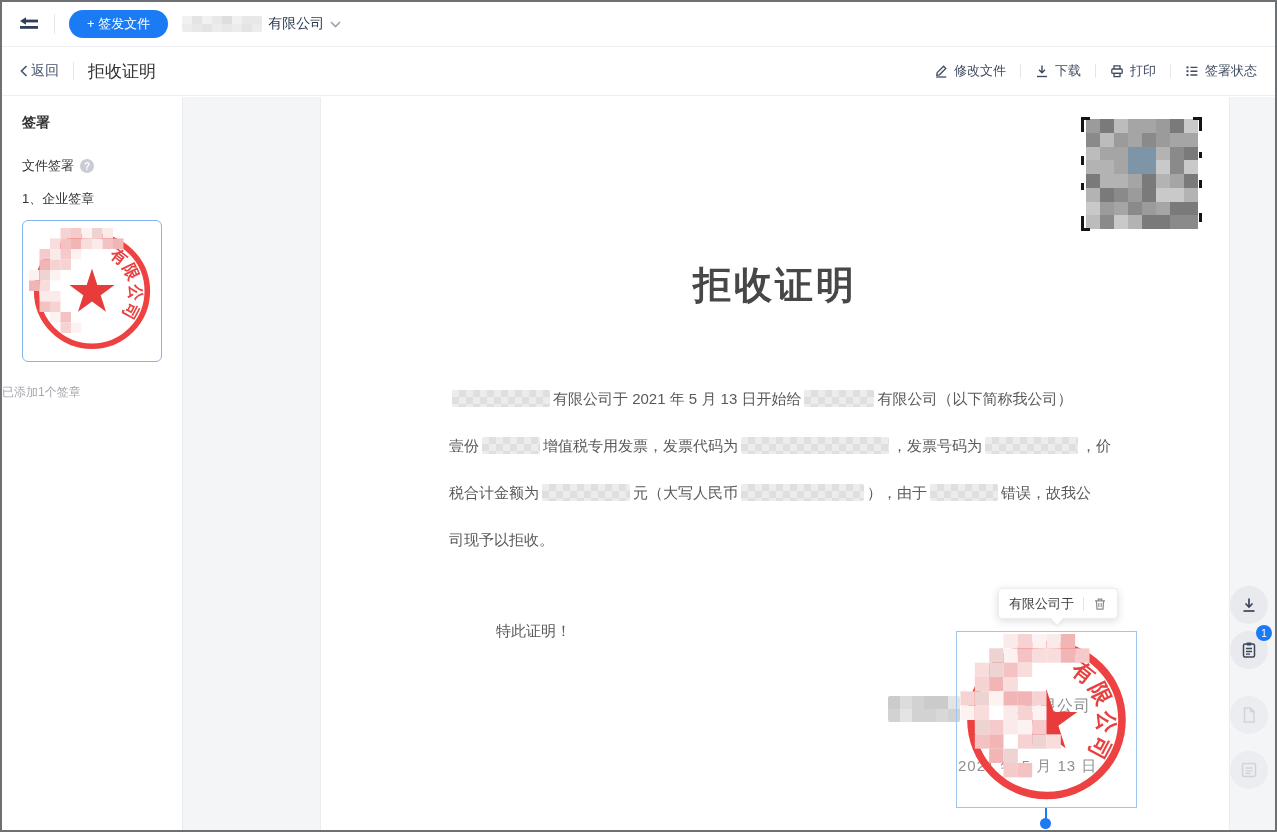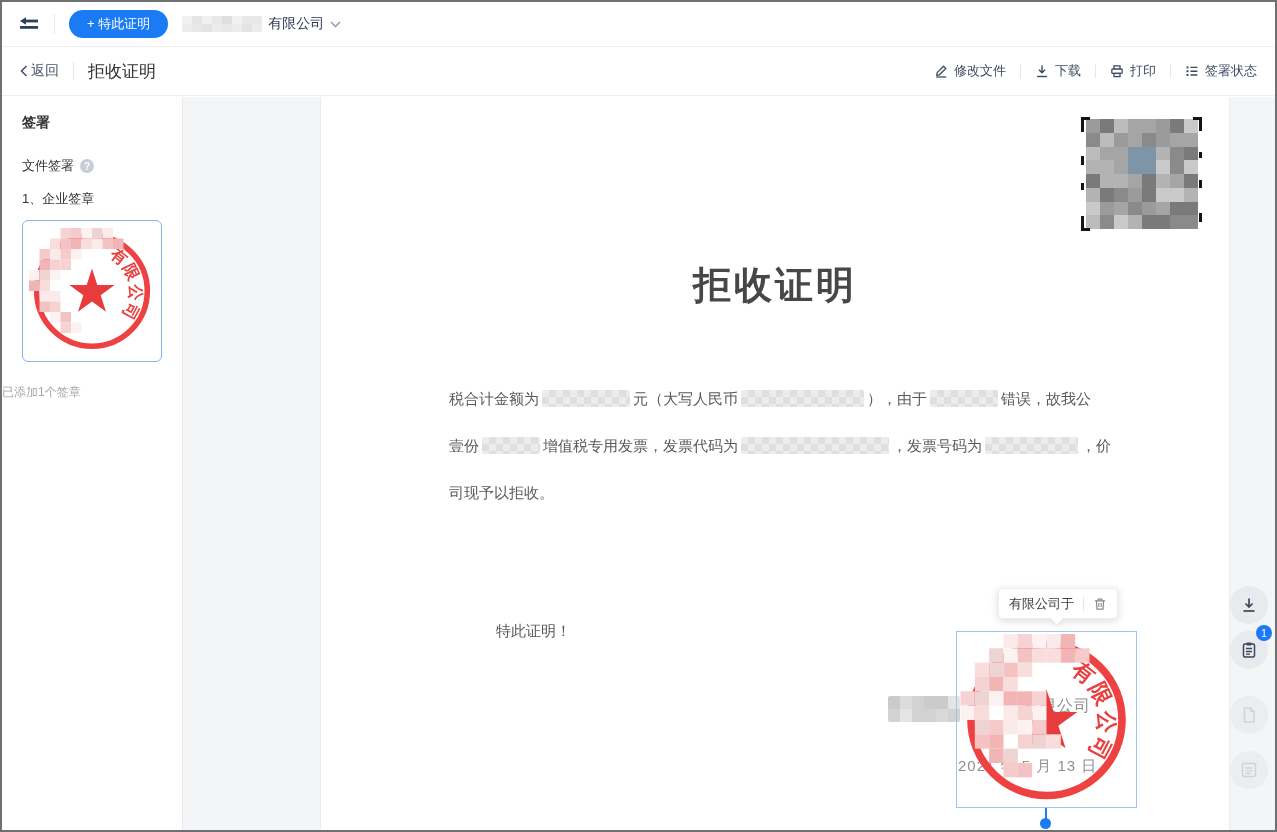--- a/index.html
+++ b/index.html
@@ -85,21 +85,21 @@
 
   <div class="topbar">
     <button class="icon-btn">
       <svg width="22" height="22" viewBox="0 0 22 22">
         <polygon points="2,8 8,4.2 8,11.8" fill="#2e3f57"></polygon>
         <rect x="8" y="6.6" width="12" height="2.8" fill="#2e3f57"></rect>
         <rect x="2" y="13" width="18" height="2.8" fill="#2e3f57"></rect>
       </svg>
     </button>
     <div class="tb-divider"></div>
-    <button class="issue-btn">+ 特此证明</button>
+    <button class="issue-btn">+ 签发文件</button>
     <div class="company-switch">
       <span class="px-block" style="width: 80px; height: 16px; display: grid; grid-template-columns: repeat(8, 1fr); grid-template-rows: repeat(2, 1fr);">
           <div style="background: rgb(241, 241, 241);"></div>
           <div style="background: rgb(228, 228, 228);"></div>
           <div style="background: rgb(241, 241, 241);"></div>
           <div style="background: rgb(232, 232, 232);"></div>
           <div style="background: rgb(222, 222, 222);"></div>
           <div style="background: rgb(241, 241, 241);"></div>
           <div style="background: rgb(232, 232, 232);"></div>
           <div style="background: rgb(232, 232, 232);"></div>
@@ -302,22 +302,23 @@
           <div class="qr-mark" style="left:-5px;top:34%;width:3px;height:9px;background:#141414;"></div>
           <div class="qr-mark" style="left:-5px;top:58%;width:3px;height:7px;background:#141414;"></div>
           <div class="qr-mark" style="right:-4px;top:30%;width:3px;height:6px;background:#141414;"></div>
           <div class="qr-mark" style="right:-4px;top:55%;width:3px;height:8px;background:#141414;"></div>
           <div class="qr-mark" style="right:-4px;bottom:6%;width:3px;height:9px;background:#141414;"></div>
         </div>
 
         <div class="doc-title">拒收证明</div>
 
         <div class="doc-paragraph">
+            <div class="doc-line"><span class="redact" style="width: 98px;"></span><span>有限公司于 2021 年 5 月 13 日开始给</span><span class="redact" style="width: 70px;"></span><span>有限公司（以下简称我公司）</span></div>
+            <div class="doc-line"><span>壹份</span><span class="redact" style="width: 58px;"></span><span>增值税专用发票，发票代码为</span><span class="redact" style="width: 148px;"></span><span>，发票号码为</span><span class="redact" style="width: 93px;"></span><span>，价</span></div>
             <div class="doc-line"><span>税合计金额为</span><span class="redact" style="width: 88px;"></span><span>元（大写人民币</span><span class="redact" style="width: 123px;"></span><span>），由于</span><span class="redact" style="width: 68px;"></span><span>错误，故我公</span></div>
-            <div class="doc-line"><span>壹份</span><span class="redact" style="width: 58px;"></span><span>增值税专用发票，发票代码为</span><span class="redact" style="width: 148px;"></span><span>，发票号码为</span><span class="redact" style="width: 93px;"></span><span>，价</span></div>
             <div class="doc-line"><span>司现予以拒收。</span></div>
           </div>
 
         <div class="doc-closing">特此证明！</div>
 
         <div class="sig-redact px-block" style="display: grid; grid-template-columns: repeat(6, 1fr); grid-template-rows: repeat(2, 1fr);">
             <div style="background: rgb(203, 203, 203);"></div>
             <div style="background: rgb(220, 220, 220);"></div>
             <div style="background: rgb(210, 210, 210);"></div>
             <div style="background: rgb(203, 203, 203);"></div>

